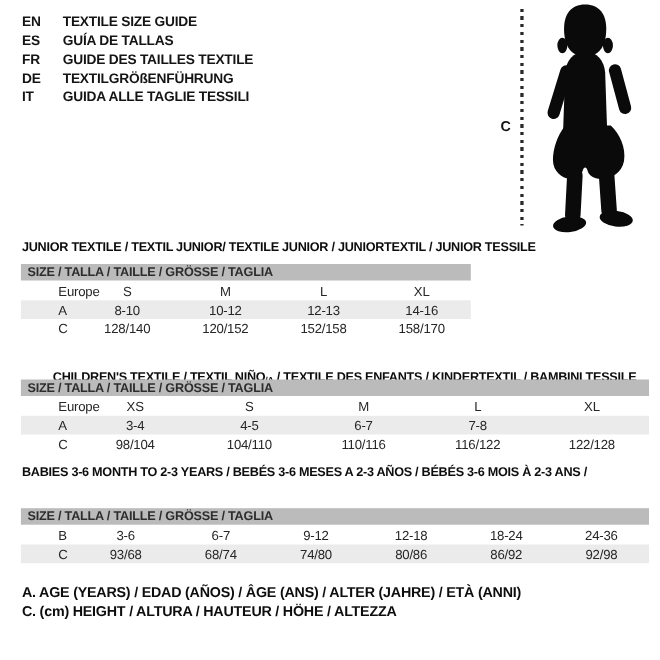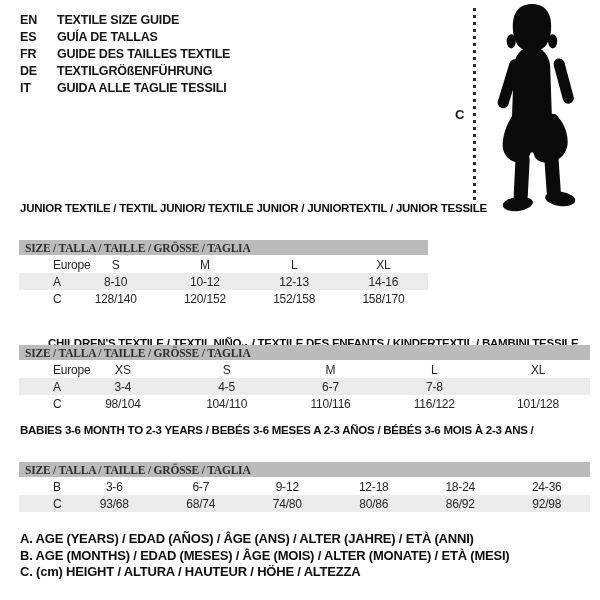--- a/index.html
+++ b/index.html
@@ -15,33 +15,33 @@
 
   
   .dash-line{position:absolute;left:473px;top:8px;width:3px;height:197px;
              background:repeating-linear-gradient(to bottom,#2a2a2a 0 3px,transparent 3px 7px);}
   .c-mark{position:absolute;left:455px;top:107px;font-size:13px;font-weight:700;color:#141414;}
   .baby{position:absolute;left:481px;top:3px;}
 
   
   .tbl-title{position:absolute;left:20px;font-size:11.5px;font-weight:700;color:#0d0d0d;
              letter-spacing:-0.25px;white-space:nowrap;}
-  #t1-title{top:202px;}
+  #t1-title{top:219px;}
   #t2-title{top:337px;margin-left:28px;}
   #t3-title{top:423px;line-height:15px;}
   .subscr{font-size:8px;vertical-align:-2px;}
 
   
   .table{position:absolute;left:19px;}
   #t1{top:240px;width:409px;}
   #t2{top:345px;width:571px;}
   #t3{top:462px;width:571px;}
   .size-bar{height:15px;background:#bbbbbb;display:flex;align-items:center;
             padding-left:6px;box-sizing:border-box;font-size:11.5px;font-weight:600;
-            color:#2d2d2d;letter-spacing:-0.2px;margin-bottom:1px;font-family:Liberation Serif, serif;}
+            color:#2d2d2d;letter-spacing:-0.2px;margin-bottom:1px;}
   .trow{display:grid;height:17px;align-items:center;font-size:12px;
         letter-spacing:-0.2px;color:#262626;}
   #t1 .trow{grid-template-columns:52px repeat(4,1fr);}
   #t2 .trow{grid-template-columns:52px repeat(5,1fr);}
   #t3 .trow{grid-template-columns:52px repeat(6,1fr);}
   .lbl{padding-left:6px;margin-left:28px;}
   .cell{text-align:center;}
   .shaded{background:#ebebeb;}
 
   
@@ -137,21 +137,21 @@
       <span class="cell">4-5</span>
       <span class="cell">6-7</span>
       <span class="cell">7-8</span>
     </div>
     <div class="trow">
       <span class="lbl">C</span>
       <span class="cell">98/104</span>
       <span class="cell">104/110</span>
       <span class="cell">110/116</span>
       <span class="cell">116/122</span>
-      <span class="cell">101/128</span>
+      <span class="cell">122/128</span>
     </div>
   </div>
 
   <div class="tbl-title" id="t3-title">
     <div>BABIES 3-6 MONTH TO 2-3 YEARS / BEBÉS 3-6 MESES A 2-3 AÑOS / BÉBÉS 3-6 MOIS À 2-3 ANS /</div>
   </div>
   <div class="table" id="t3">
     <div class="size-bar">SIZE / TALLA / TAILLE / GRÖSSE / TAGLIA</div>
     <div class="trow">
       <span class="lbl">B</span>
@@ -168,17 +168,16 @@
       <span class="cell">68/74</span>
       <span class="cell">74/80</span>
       <span class="cell">80/86</span>
       <span class="cell">86/92</span>
       <span class="cell">92/98</span>
     </div>
   </div>
 
   <div class="legend">
     <div>A. AGE (YEARS) / EDAD (AÑOS) / ÂGE (ANS) / ALTER (JAHRE) / ETÀ (ANNI)</div>
-    <div>B. AGE (MONTHS) / EDAD (MESES) / ÂGE (MOIS) / ALTER (MONATE) / ETÀ (MESI)</div>
     <div>C. (cm) HEIGHT / ALTURA / HAUTEUR / HÖHE / ALTEZZA</div>
   </div>
 
 </div>
 
 </body></html>

